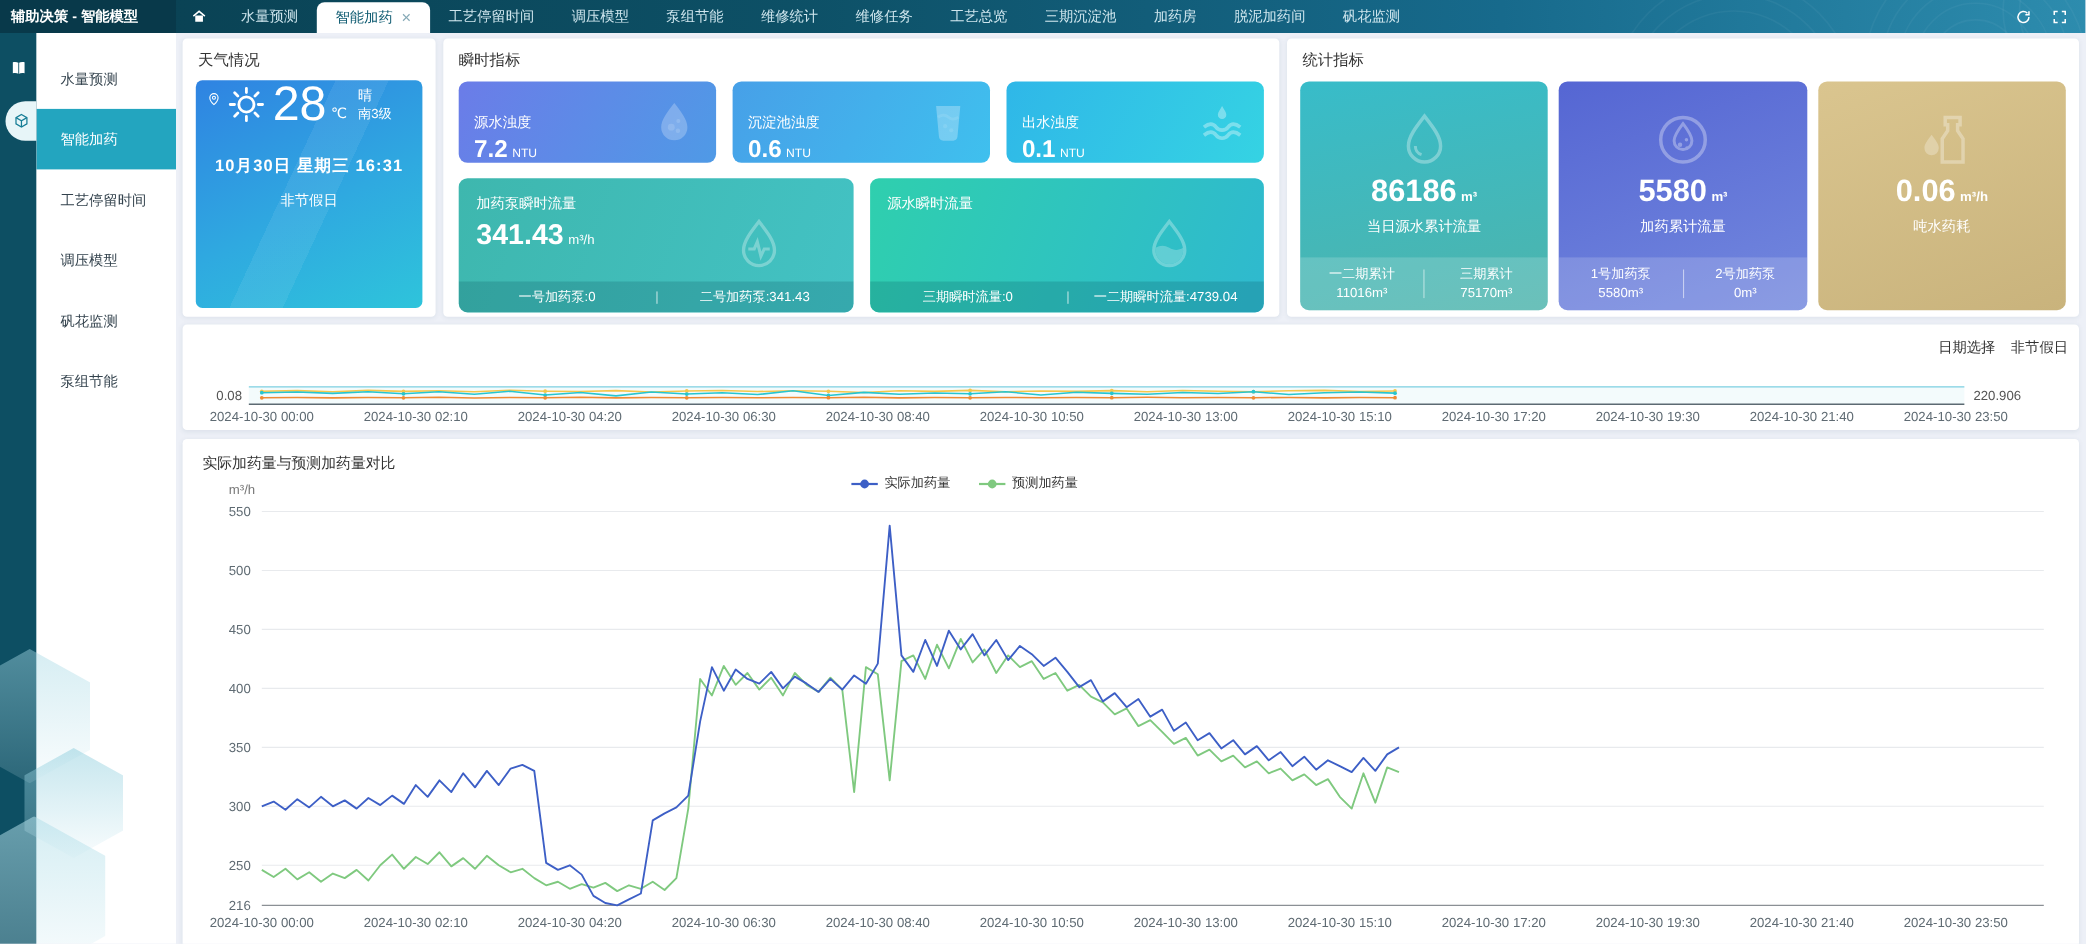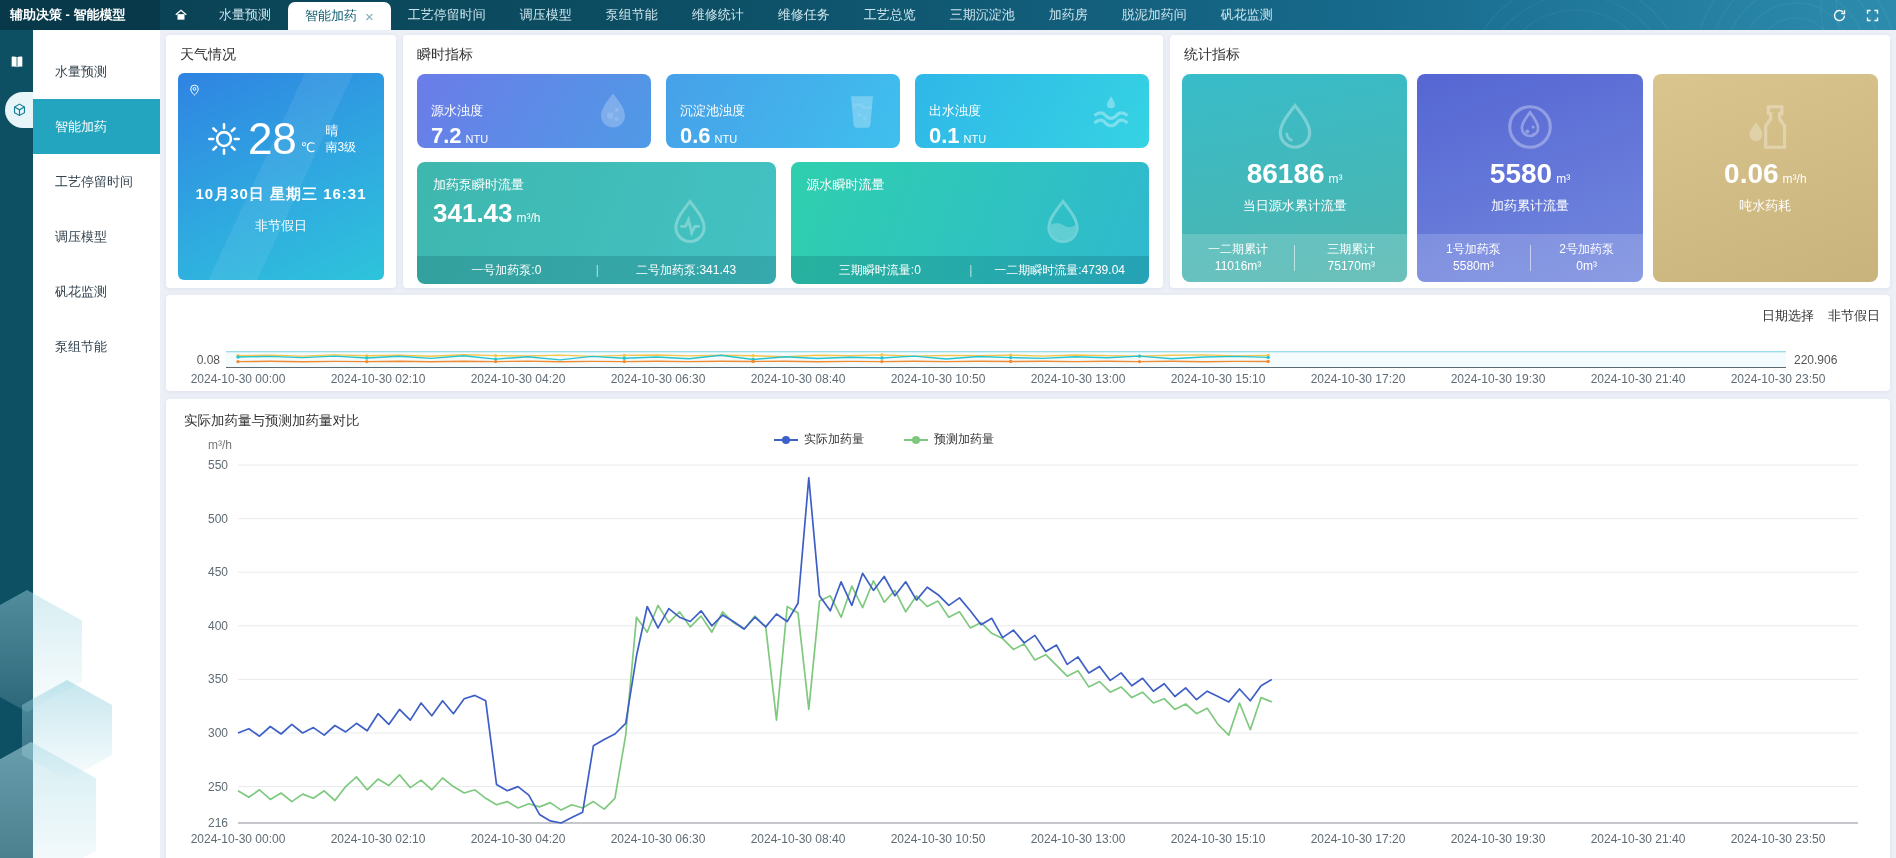--- a/index.html
+++ b/index.html
@@ -38,21 +38,21 @@
   .card{background:#fff;border-radius:4px;box-shadow:0 1px 5px rgba(30,60,90,.08);box-sizing:border-box}
   .card-title{font-size:14px;color:#333;padding:11px 0 0 14px}
   .row1{display:flex;gap:7px;height:253px}
   
   .weather-card{width:230px;flex:none}
   .weather-box{margin:9px 12px 0;height:207px;border-radius:6px;position:relative;color:#fff;overflow:hidden;
                background:linear-gradient(155deg,#2f83e2 0%,#2fa9e0 55%,#2ec4db 100%)}
   .weather-box:after{content:"";position:absolute;inset:0;
                background:linear-gradient(115deg,transparent 42%,rgba(255,255,255,.07) 42%,rgba(255,255,255,.07) 58%,transparent 58%)}
   .weather-pin{position:absolute;top:9px;left:9px}
-  .weather-temp-row{display:flex;justify-content:center;align-items:center;gap:6px;margin-top:44px;position:relative;z-index:1}
+  .weather-temp-row{display:flex;justify-content:center;align-items:center;gap:6px;position:relative;z-index:1}
   .weather-temp{font-size:44px;font-weight:300;line-height:1}
   .weather-unit{font-size:13px;align-self:flex-end;margin:0 2px 6px -2px}
   .weather-cond{display:flex;flex-direction:column;gap:3px;font-size:13px;line-height:1.1;margin-left:2px}
   .weather-cond .wind{font-size:12px}
   .weather-date{text-align:center;margin-top:24px;font-size:15px;font-weight:600;letter-spacing:1px;position:relative;z-index:1}
   .weather-holiday{text-align:center;margin-top:13px;font-size:13px;position:relative;z-index:1}
   
   .instant-card{width:760px;flex:none;padding:0 14px}
   .tile-grid{display:flex;gap:15px;margin-top:10px}
   .tile-sm{flex:1;height:74px;border-radius:8px;position:relative;color:#fff;padding:28px 14px;box-sizing:border-box}
@@ -77,41 +77,41 @@
   .flow-div{flex:none !important;width:1px;color:rgba(255,255,255,.65)}
   
   .stats-card{flex:1;padding:0 12px}
   .stat-grid{display:flex;gap:10px;margin-top:10px}
   .stat-tile{flex:1;height:208px;border-radius:8px;color:#fff;position:relative;text-align:center;overflow:hidden}
   .stat-c0{background:linear-gradient(170deg,#38bcc9,#4db4ac)}
   .stat-c1{background:linear-gradient(160deg,#5566d3,#7388de)}
   .stat-c2{background:linear-gradient(160deg,#dac58f,#c9b37c)}
   .stat-icon{margin:26px auto 0;width:54px;height:54px;color:#fff;opacity:.32}
   .stat-value{font-size:28px;font-weight:bold;margin-top:6px;line-height:1}
-  .stat-unit{font-size:12px;font-weight:normal;margin-left:4px}
+  .stat-unit{font-size:12px;font-weight:bold;margin-left:4px}
   .stat-label{font-size:13px;margin-top:9px}
   .stat-footer{position:absolute;left:0;right:0;bottom:0;height:48px;background:rgba(255,255,255,.17);display:flex;align-items:center}
   .stat-col{flex:1;font-size:12px;line-height:17px}
   .stat-vdiv{width:1px;height:26px;background:rgba(255,255,255,.55)}
   
   .analysis-card{margin-top:7px;height:96px;position:relative}
   .ribbon{position:absolute;left:0;top:0;width:430px;height:52px;pointer-events:none}
   .ribbon-label{position:absolute;left:20px;top:16px;color:#fff;font-size:14px;font-weight:bold;letter-spacing:.5px}
   .datebar{position:absolute;right:10px;top:12px;display:flex;align-items:flex-end;gap:14px;font-size:13px;color:#333}
   .date-input{width:250px;height:30px;border:1px solid #dcdfe6;border-radius:4px;background:#fff;display:flex;
               align-items:center;padding:0 10px;gap:8px;color:#606266;box-sizing:border-box;cursor:pointer}
   .slider-area{position:absolute;left:60px;top:56px;width:1560px;height:18px;cursor:pointer}
   .zoom-min{position:absolute;left:12px;top:58px;width:42px;text-align:right;font-size:12px;color:#555}
   .zoom-max{position:absolute;left:1628px;top:58px;font-size:12px;color:#555}
   .axis-row{position:absolute;left:0;top:77px;width:100%;height:16px}
   .axis-row span{position:absolute;transform:translateX(-50%);font-size:12px;color:#5f6b73;white-space:nowrap}
   
   .compare-card{margin-top:8px;height:464px;position:relative;overflow:hidden}
   .compare-title{position:absolute;left:18px;top:13px;font-size:13.5px;color:#333;z-index:2}
-  .legend{position:absolute;left:608px;top:32px;display:flex;gap:40px;align-items:flex-end;z-index:2}
+  .legend{position:absolute;left:608px;top:32px;display:flex;gap:26px;align-items:flex-end;z-index:2}
   .legend-item{display:flex;align-items:center;gap:6px;font-size:12px;color:#333;cursor:pointer}
   .legend-marker{width:24px;height:10px;position:relative}
   .legend-marker i{position:absolute;left:0;right:0;top:4px;height:2px}
   .legend-marker b{position:absolute;left:8px;top:1px;width:8px;height:8px;border-radius:50%}
   #compare-svg{position:absolute;left:0;top:0}
 </style>
 </head>
 <body>
 
 <div class="topbar">

